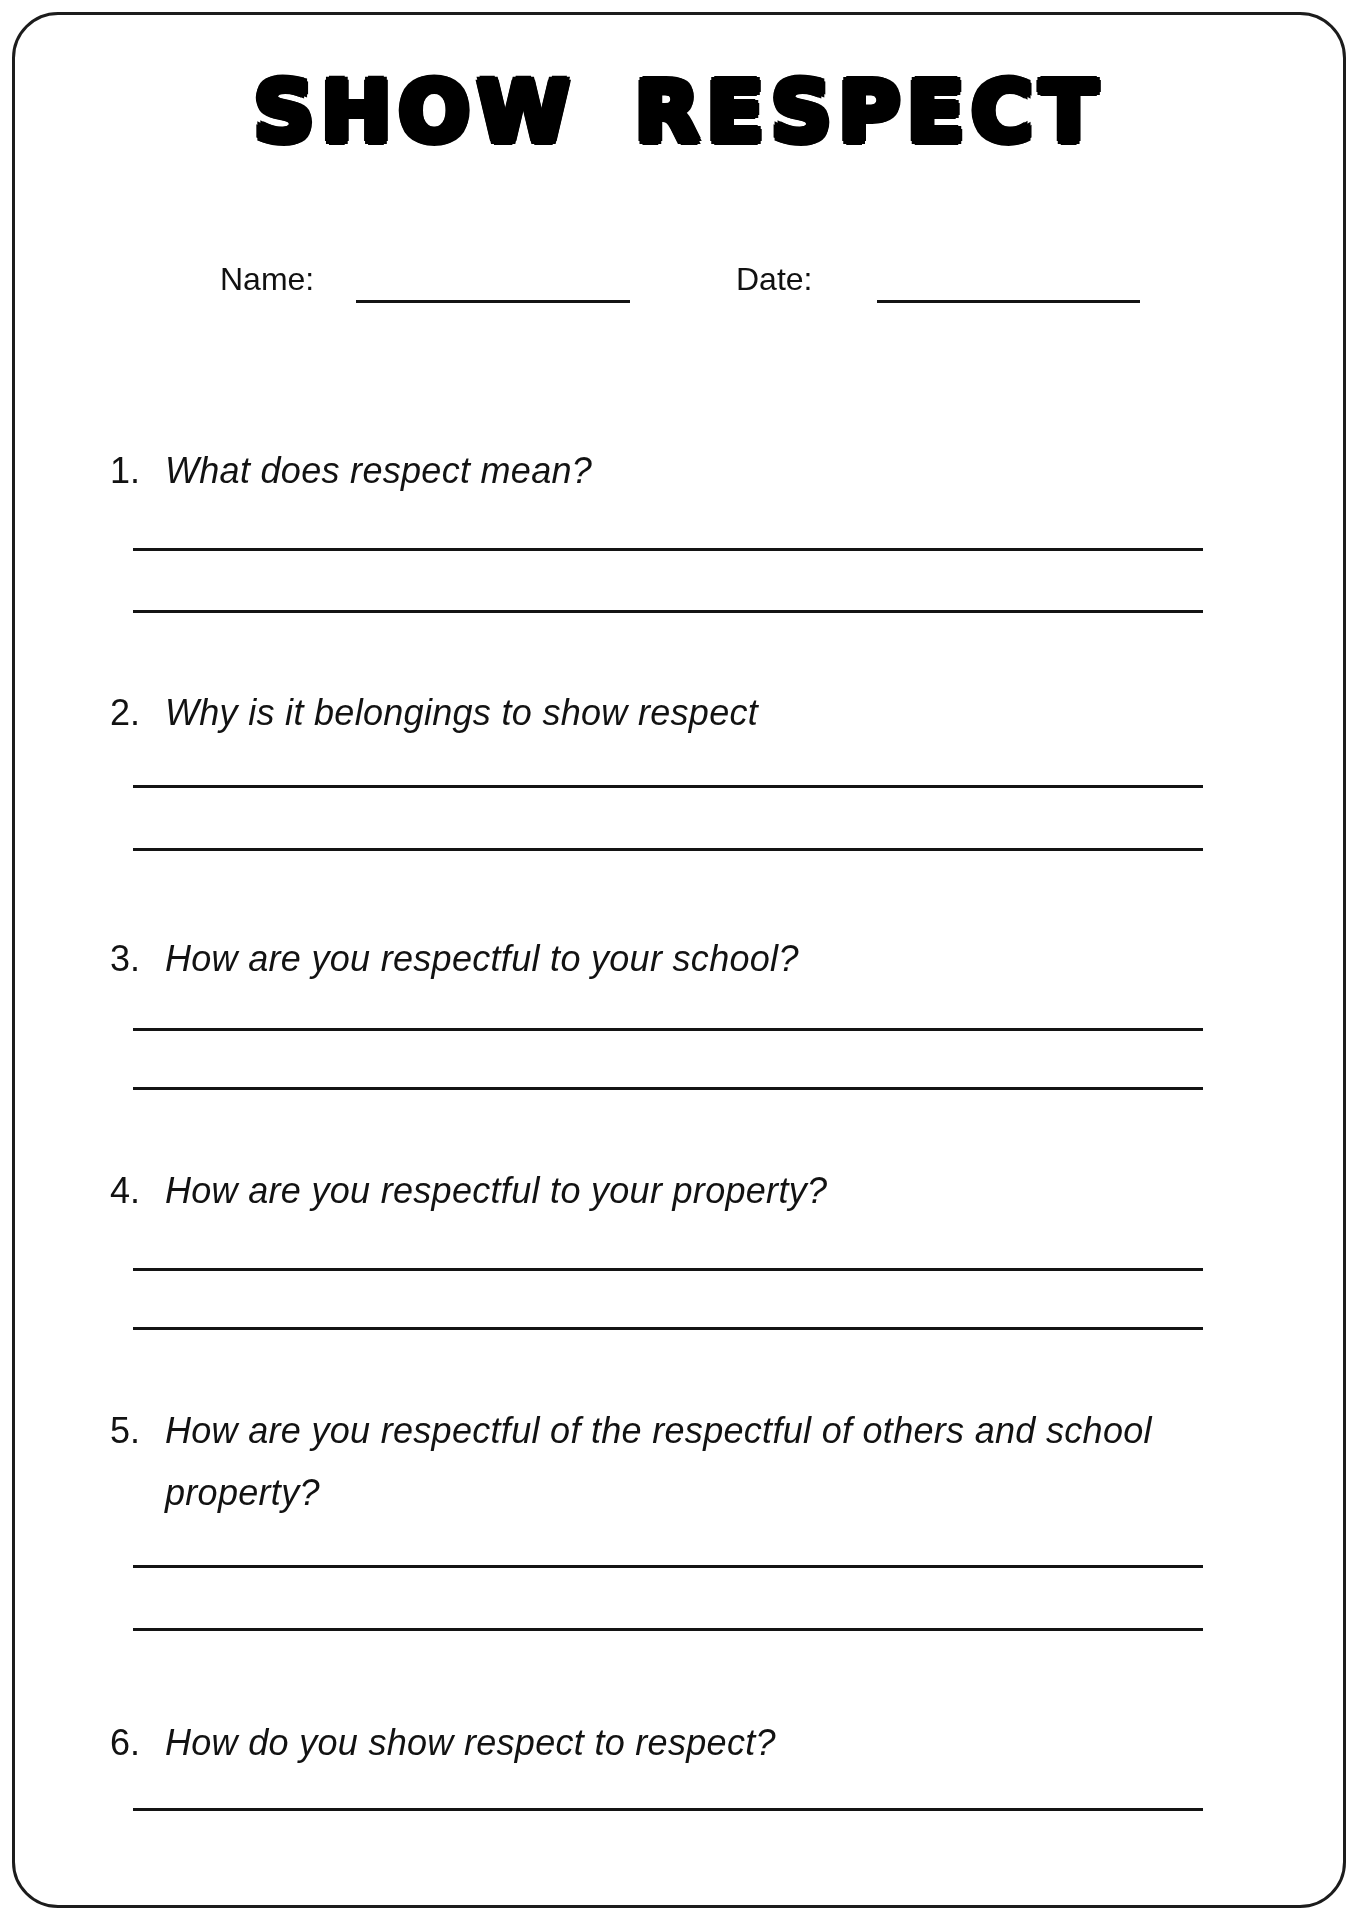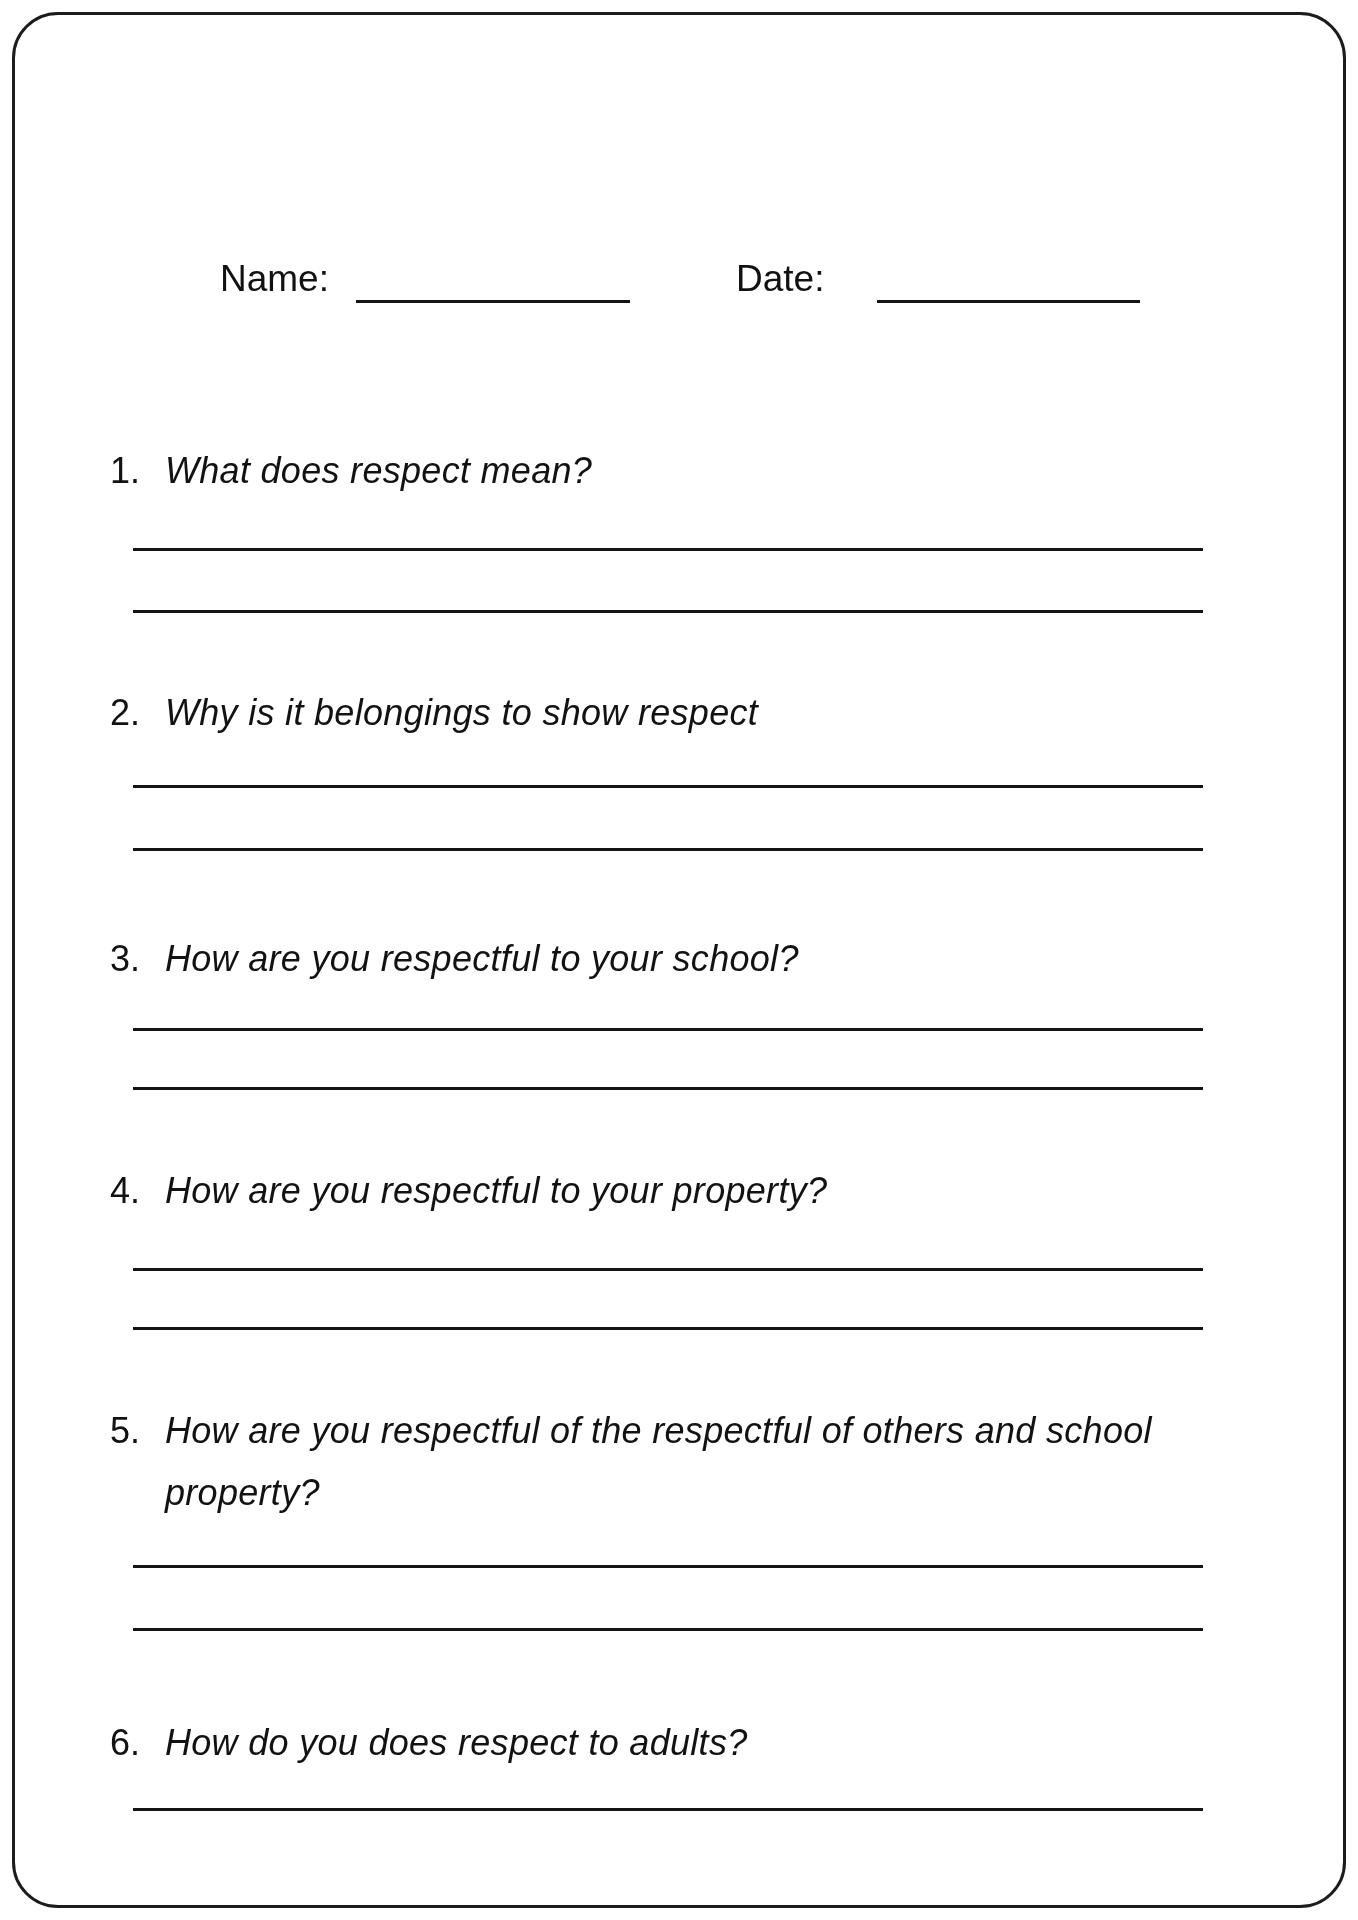--- a/index.html
+++ b/index.html
@@ -38,21 +38,21 @@
     letter-spacing: 7px;
     word-spacing: 22px;
     color: #000000;
     text-shadow:
       4px 0 0 #000, -4px 0 0 #000, 0 4px 0 #000, 0 -4px 0 #000,
       3px 3px 0 #000, -3px 3px 0 #000, 3px -3px 0 #000, -3px -3px 0 #000;
   }
   .nd-label {
     position: absolute;
     top: 255px;
-    font-size: 37px;
+    font-size: 32px;
     line-height: 48px;
     font-weight: 400;
     color: #111111;
   }
   .name-label { left: 220px; }
   .date-label { left: 736px; }
   .nd-line {
     position: absolute;
     top: 300px;
     border-top: 3px solid #141414;
@@ -84,20 +84,21 @@
     height: 0;
     border-top: 3px solid #141414;
   }
 </style>
 </head>
 <body>
 
 <div class="sheet">
   <div class="page-border"></div>
 
+  <div class="title">SHOW RESPECT</div>
 
   <div class="nd-label name-label">Name:</div>
   <div class="nd-line name-line"></div>
   <div class="nd-label date-label">Date:</div>
   <div class="nd-line date-line"></div>
 
   <div class="q" style="top:440px">
     <div class="q-num">1.</div>
     <div class="q-text">What does respect mean?</div>
   </div>
@@ -127,16 +128,16 @@
 
   <div class="q" style="top:1400px">
     <div class="q-num">5.</div>
     <div class="q-text">How are you respectful of the respectful of others and school property?</div>
   </div>
   <div class="aline" style="top:1565px"></div>
   <div class="aline" style="top:1628px"></div>
 
   <div class="q" style="top:1712px">
     <div class="q-num">6.</div>
-    <div class="q-text">How do you does respect to adults?</div>
+    <div class="q-text">How do you show respect to respect?</div>
   </div>
   <div class="aline" style="top:1808px"></div>
 </div>
 
 </body></html>

